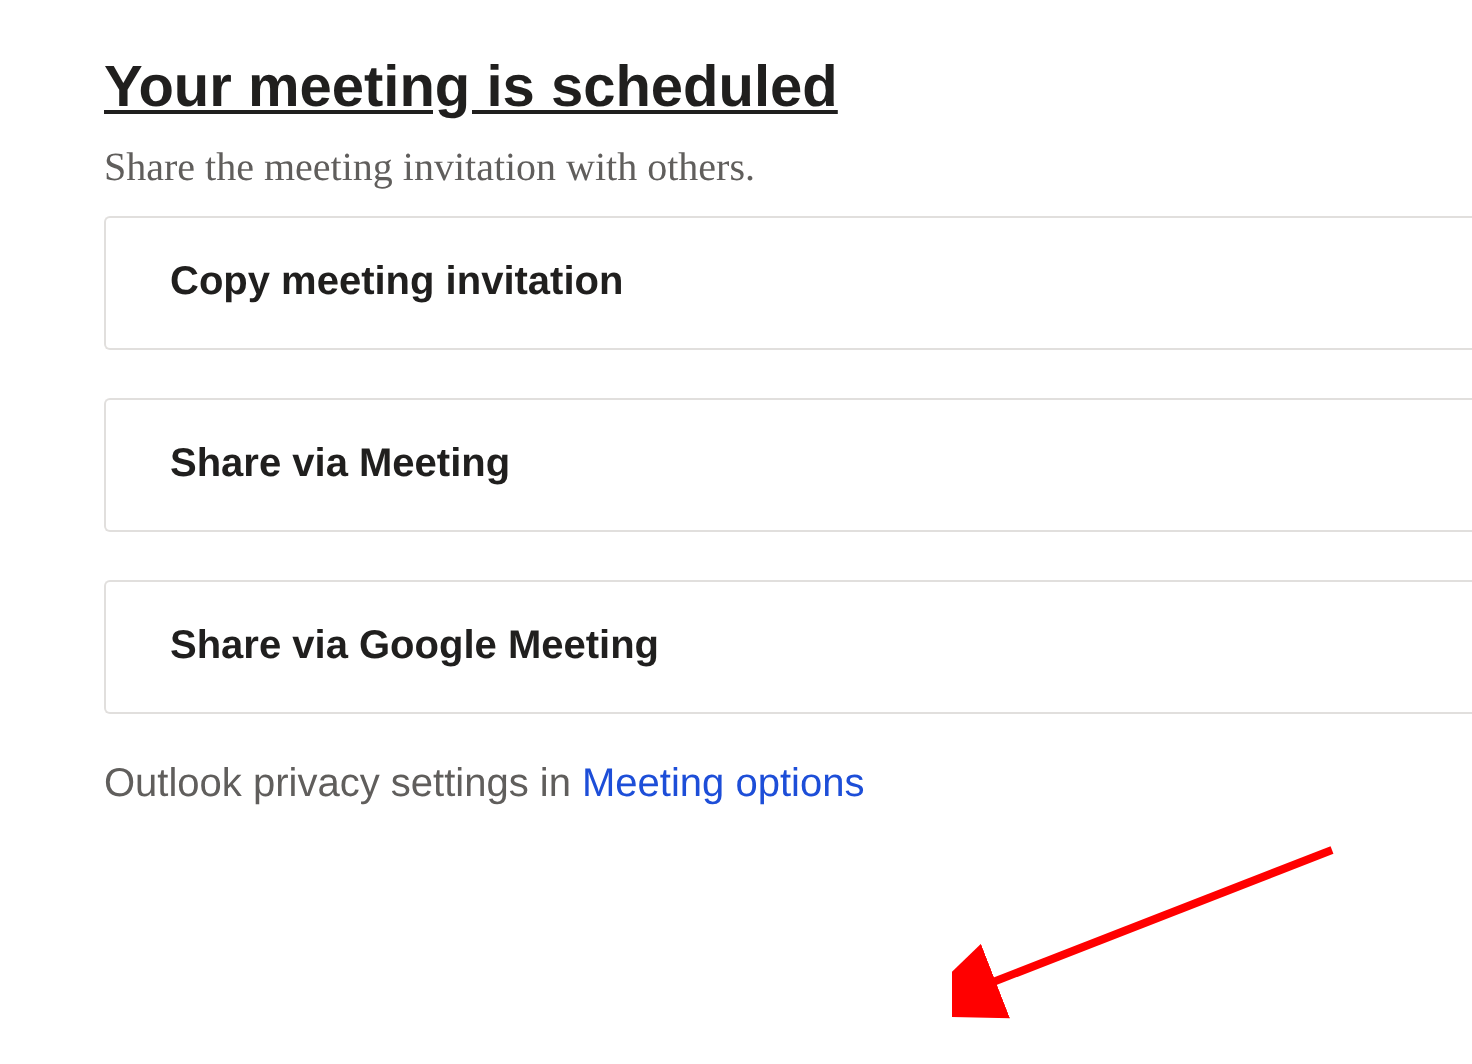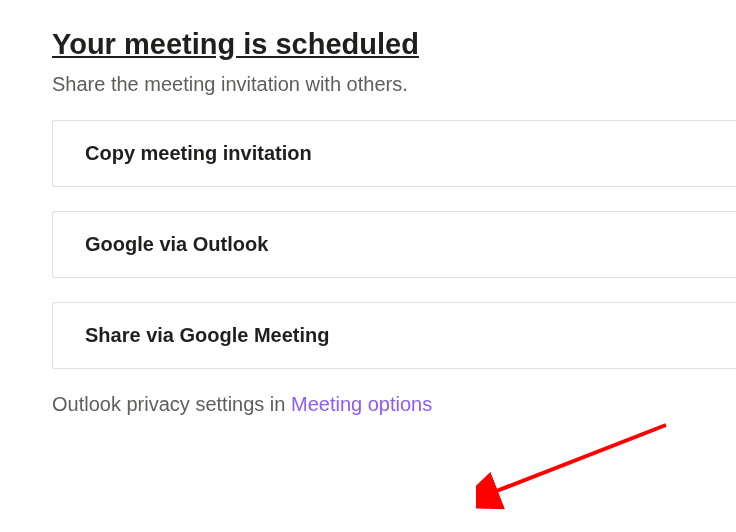--- a/index.html
+++ b/index.html
@@ -19,21 +19,22 @@
       font-size: 29px;
       font-weight: 700;
       color: #201f1e;
       margin-bottom: 12px;
       text-decoration: underline;
     }
     .subtitle {
       font-size: 20px;
       font-weight: 400;
       color: #605e5c;
-      margin-bottom: 24px;
+      margin-bottom: 12px;
+      font-family: Liberation Serif, serif;
     }
     .button-row {
       border: 1px solid #e1dfdd;
       border-right: none;
       border-radius: 3px 0 0 3px;
       padding: 21px 0 21px 32px;
       margin-bottom: 24px;
       cursor: pointer;
       background: #ffffff;
       width: 684px;
@@ -43,21 +44,21 @@
       font-weight: 600;
       color: #201f1e;
     }
     .footer-text {
       font-size: 20px;
       font-weight: 400;
       color: #605e5c;
       margin-top: 8px;
     }
     .footer-link {
-      color: #8b5cf6;
+      color: #1d4ed8;
       cursor: pointer;
     }
     .arrow {
       position: absolute;
       left: 476px;
       top: 420px;
       width: 200px;
       height: 90px;
       pointer-events: none;
     }
@@ -66,21 +67,21 @@
 <body>
 
 <h1 class="heading">Your meeting is scheduled</h1>
 <p class="subtitle">Share the meeting invitation with others.</p>
 
 <div class="button-row">
   <span class="button-label">Copy meeting invitation</span>
 </div>
 
 <div class="button-row">
-  <span class="button-label">Google via Outlook</span>
+  <span class="button-label">Share via Meeting</span>
 </div>
 
 <div class="button-row">
   <span class="button-label">Share via Google Meeting</span>
 </div>
 
 <p class="footer-text">
   <span>Outlook privacy settings in </span><span class="footer-link">Meeting options</span>
 </p>
 

